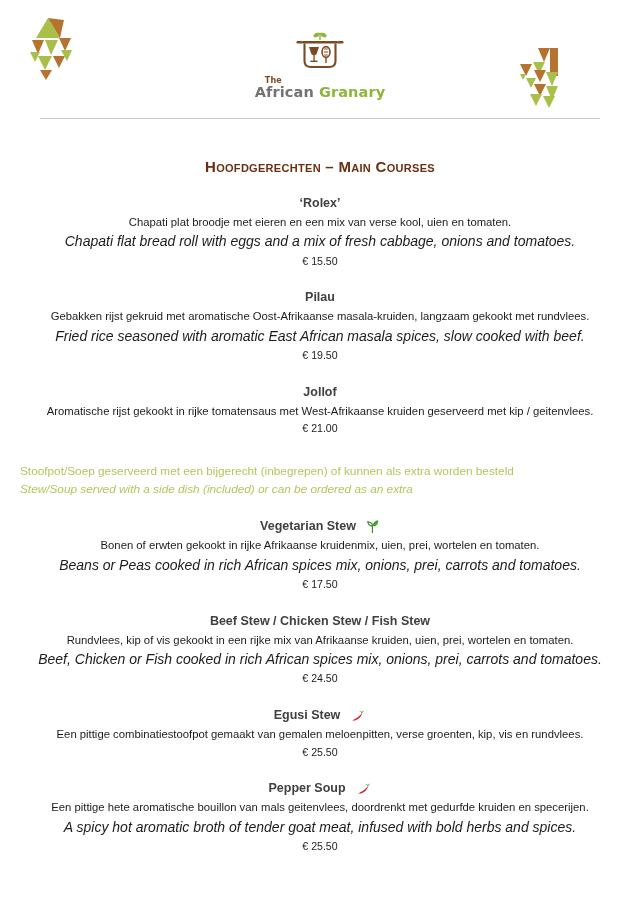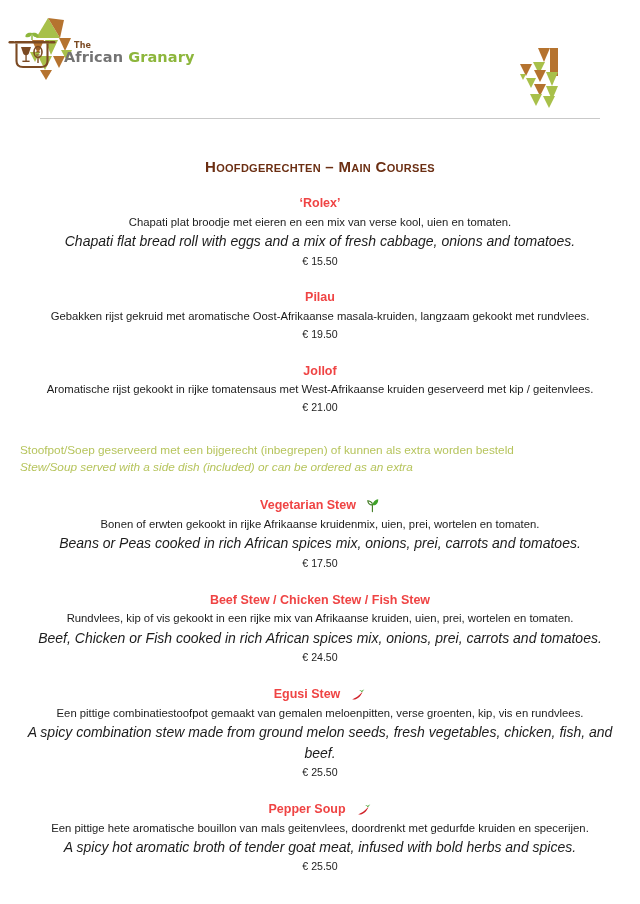--- a/index.html
+++ b/index.html
@@ -35,21 +35,21 @@
   }
   .deco-left { left: 28px; top: 16px; }
   .deco-right { left: 512px; top: 46px; }
 
   .logo-wrap {
     position: absolute;
     left: 0;
     right: 0;
     top: 30px;
     display: flex;
-    flex-direction: row;
+    flex-direction: column;
     align-items: center;
   }
   .logo-mark { display: block; }
   .logo-text {
     margin-top: 1px;
     text-align: center;
     line-height: 1;
     font-family: "DejaVu Sans", sans-serif;
   }
   .logo-the {
@@ -102,21 +102,21 @@
     font-family: "Liberation Sans", sans-serif;
   }
 
   .dish {
     margin-top: 18px;
     text-align: center;
   }
   .dish-name {
     font-size: 12.5px;
     font-weight: bold;
-    color: #ef4444;
+    color: #404040;
     line-height: 1.35;
     display: inline-flex;
     align-items: center;
     justify-content: center;
     gap: 9px;
   }
   .dish-desc-nl {
     font-size: 11.3px;
     color: #1c1c1c;
     line-height: 1.45;
@@ -244,20 +244,21 @@
       <div class="dish-desc-nl">Chapati plat broodje met eieren en een mix van verse kool, uien en tomaten.</div>
       <div class="dish-desc-en">Chapati flat bread roll with eggs and a mix of fresh cabbage, onions and tomatoes.</div>
       <div class="dish-price">€ 15.50</div>
     </div>
 
     <div class="dish">
       <div class="dish-name">
         <span>Pilau</span>
       </div>
       <div class="dish-desc-nl">Gebakken rijst gekruid met aromatische Oost-Afrikaanse masala-kruiden, langzaam gekookt met rundvlees.</div>
+      <div class="dish-desc-en">Fried rice seasoned with aromatic East African masala spices, slow cooked with beef.</div>
       <div class="dish-price">€ 19.50</div>
     </div>
 
     <div class="dish">
       <div class="dish-name">
         <span>Jollof</span>
       </div>
       <div class="dish-desc-nl">Aromatische rijst gekookt in rijke tomatensaus met West-Afrikaanse kruiden geserveerd met kip / geitenvlees.</div>
       <div class="dish-price">€ 21.00</div>
     </div>
@@ -295,21 +296,20 @@
       <div class="dish-name">
         <span>Egusi Stew</span>
         <span class="icon-inline">
           <svg width="17" height="15" viewBox="0 0 17 15">
             <path d="M3.2 12.4 C5.6 12.9 8.6 11.8 10.8 9.4 C12.2 7.9 13 6.3 13.4 4.8 C12.1 6.4 10.6 7.9 8.8 9.2 C6.8 10.6 4.8 11.6 3.2 12.4 Z" fill="#D02128"></path>
             <path d="M13.4 4.8 C13.9 3.8 14.6 3 15.4 2.4 C14.4 2.6 13.5 3.1 12.8 3.9 C12.1 3.2 11.2 2.9 10.2 3.1 C11.2 3.5 12 4.1 12.6 5.1 Z" fill="#3FA229"></path>
           </svg>
         </span>
       </div>
       <div class="dish-desc-nl">Een pittige combinatiestoofpot gemaakt van gemalen meloenpitten, verse groenten, kip, vis en rundvlees.</div>
-      <div class="dish-desc-en">A spicy combination stew made from ground melon seeds, fresh vegetables, chicken, fish, and beef.</div>
       <div class="dish-price">€ 25.50</div>
     </div>
 
     <div class="dish">
       <div class="dish-name">
         <span>Pepper Soup</span>
         <span class="icon-inline">
           <svg width="17" height="15" viewBox="0 0 17 15">
             <path d="M3.2 12.4 C5.6 12.9 8.6 11.8 10.8 9.4 C12.2 7.9 13 6.3 13.4 4.8 C12.1 6.4 10.6 7.9 8.8 9.2 C6.8 10.6 4.8 11.6 3.2 12.4 Z" fill="#D02128"></path>
             <path d="M13.4 4.8 C13.9 3.8 14.6 3 15.4 2.4 C14.4 2.6 13.5 3.1 12.8 3.9 C12.1 3.2 11.2 2.9 10.2 3.1 C11.2 3.5 12 4.1 12.6 5.1 Z" fill="#3FA229"></path>

